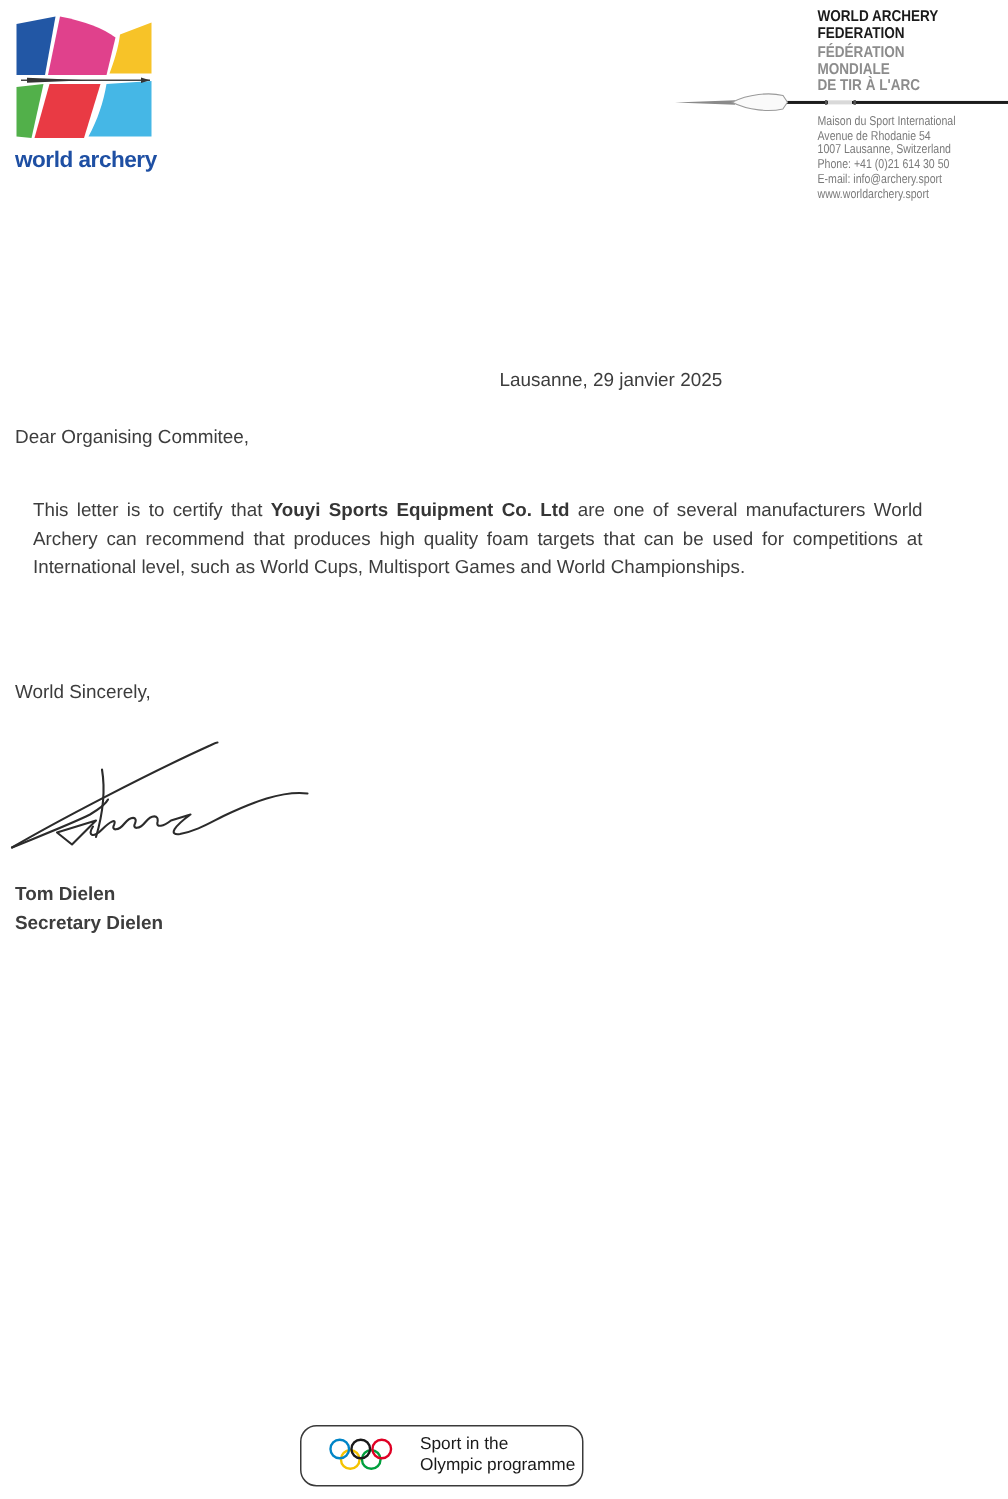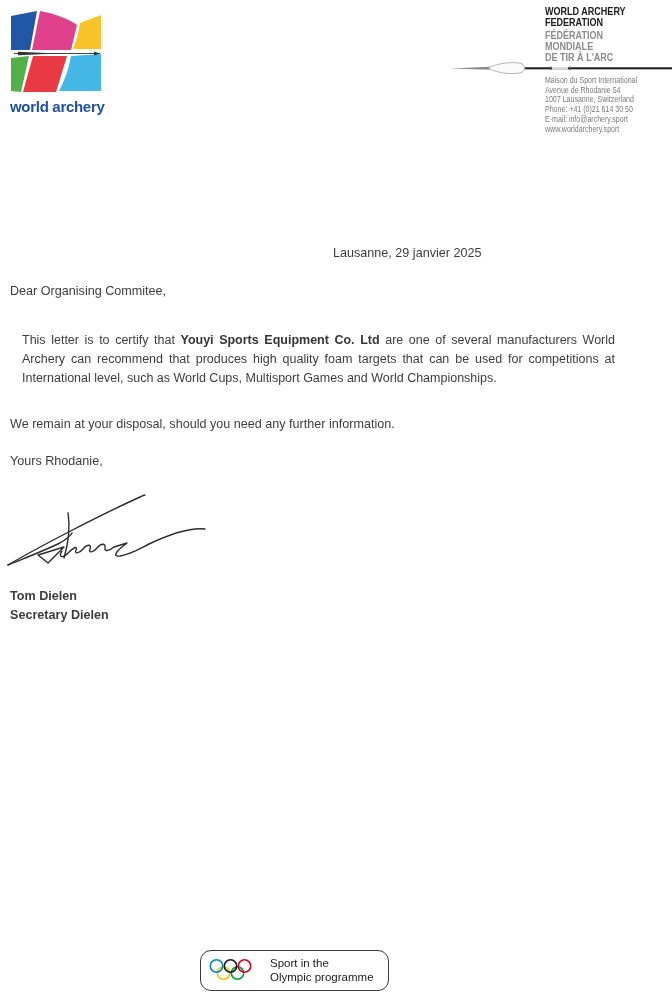--- a/index.html
+++ b/index.html
@@ -34,21 +34,21 @@
   }
   .para1 strong { font-weight:bold; color:#353535; }
   .para2 { position:absolute; left:10px; top:417px; font-size:12.6px; }
   .closing { position:absolute; left:10px; top:454px; font-size:12.6px; }
   .signature { position:absolute; left:2px; top:487px; }
   .signer { position:absolute; left:10px; top:587px; font-size:12.6px; line-height:19.2px;font-weight:bold; }
   
   .badge {
     position:absolute; left:200px; top:950px; width:189px; height:41px;
     border:1.3px solid #3a3a3a; border-radius:11px; box-sizing:border-box;
-    display:flex; align-items:center; padding-left:8px;
+    display:flex; align-items:center; padding-left:18px;
   }
   .badge-text { margin-left:13px; font-size:11.5px; line-height:13.5px; color:#1a1a1a; }
 </style>
 </head>
 <body>
 
 <div class="page">
 
   <div class="logo">
     <svg class="logo-mark" width="92" height="84" viewBox="0 0 92 84" xmlns="http://www.w3.org/2000/svg">
@@ -94,23 +94,22 @@
     <div>E-mail: info@archery.sport</div>
     <div>www.worldarchery.sport</div>
   </div>
 
   <div class="dateline">Lausanne, 29 janvier 2025</div>
 
   <div class="salutation">Dear Organising Commitee,</div>
 
   <p class="para1"><span>This letter is to certify that </span><strong>Youyi Sports Equipment Co. Ltd</strong><span> are one of several manufacturers World Archery can recommend that produces high quality foam targets that can be used for competitions at International level, such as World Cups, Multisport Games and World Championships.</span></p>
 
-  <div class="para2">We remain at your disposal, should you need any further information.</div>
 
-  <div class="closing">Yours Rhodanie,</div>
+  <div class="closing">World Sincerely,</div>
 
   <svg class="signature" width="210" height="84" viewBox="0 0 210 84" xmlns="http://www.w3.org/2000/svg" fill="none" stroke="#2b2b2b" stroke-width="1.4" stroke-linecap="round" stroke-linejoin="round">
     <path d="M 6 78 C 35 61 96 29 138 10 C 140 9 142 8 143 8"></path>
     <path d="M 6 78 C 28 69 46 62 58 56 C 63 53 68 50 70 46"></path>
     <path d="M 66 26 C 68 38 67 54 62 71"></path>
     <path d="M 36 68 L 62 60 L 46 76 Z"></path>
     <path d="M 60 64 C 56 70 60 72 66 66 C 71 61 76 58 74 63 C 72 67 77 67 81 62 C 85 57 90 57 88 62 C 86 66 91 66 95 61 C 99 56 104 56 103 61 C 102 65 107 64 112 60 L 125 56 C 114 64 110 70 118 69 C 129 67 137 62 147 57 C 166 48 186 40 203 42"></path>
   </svg>
 
   <div class="signer">

